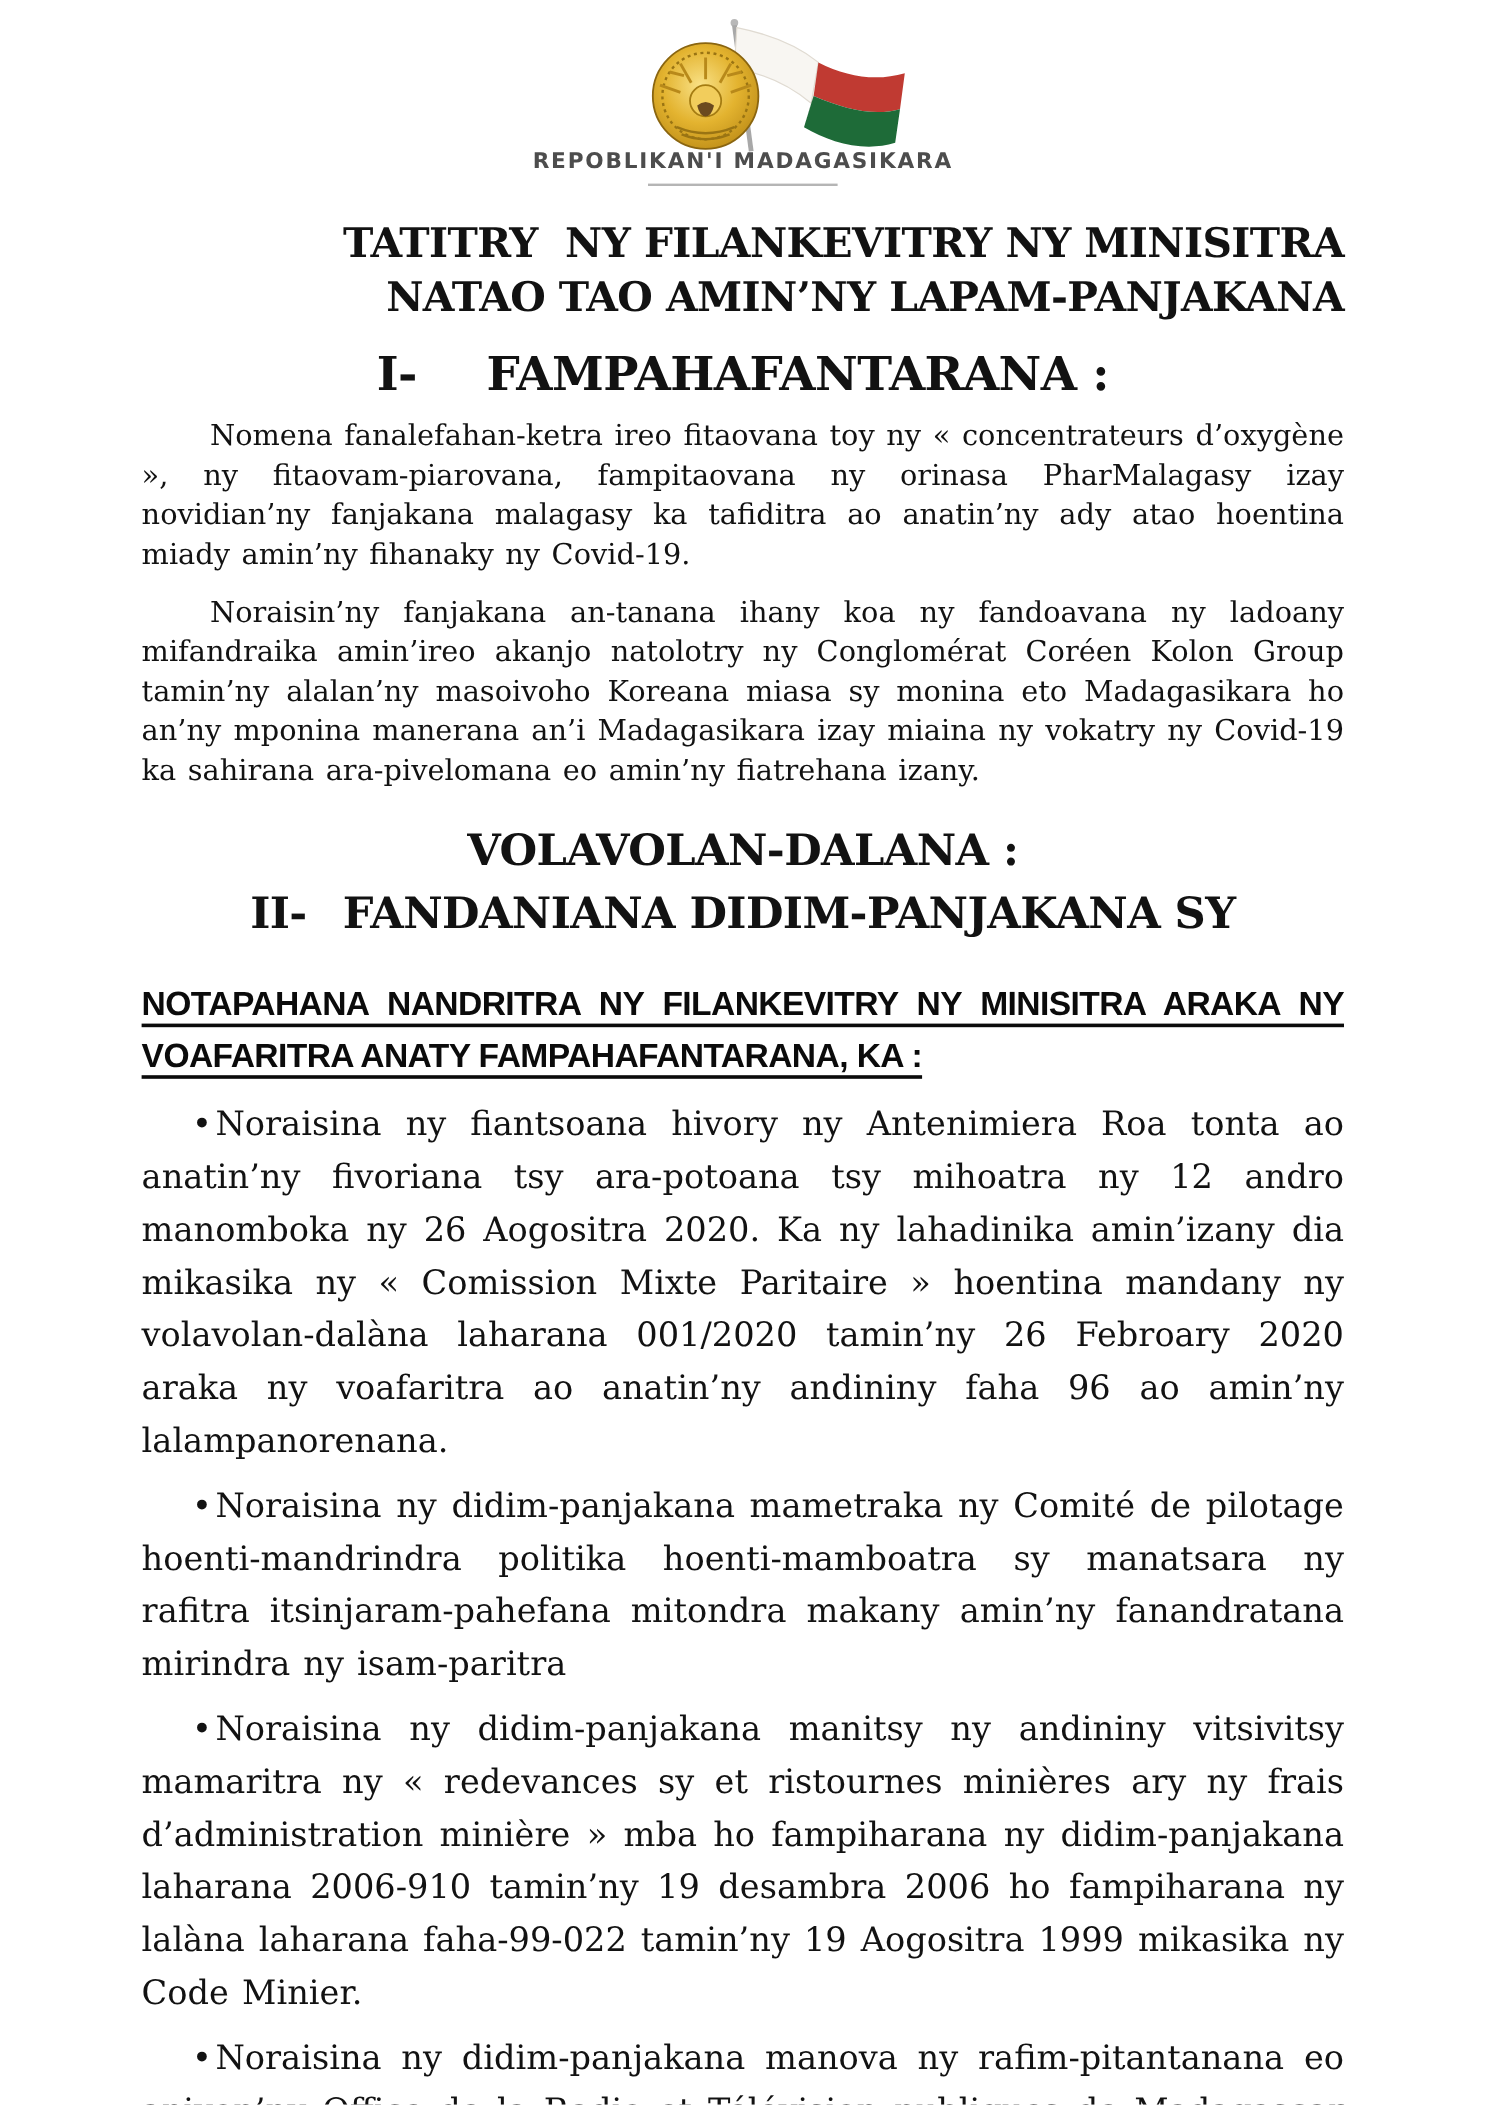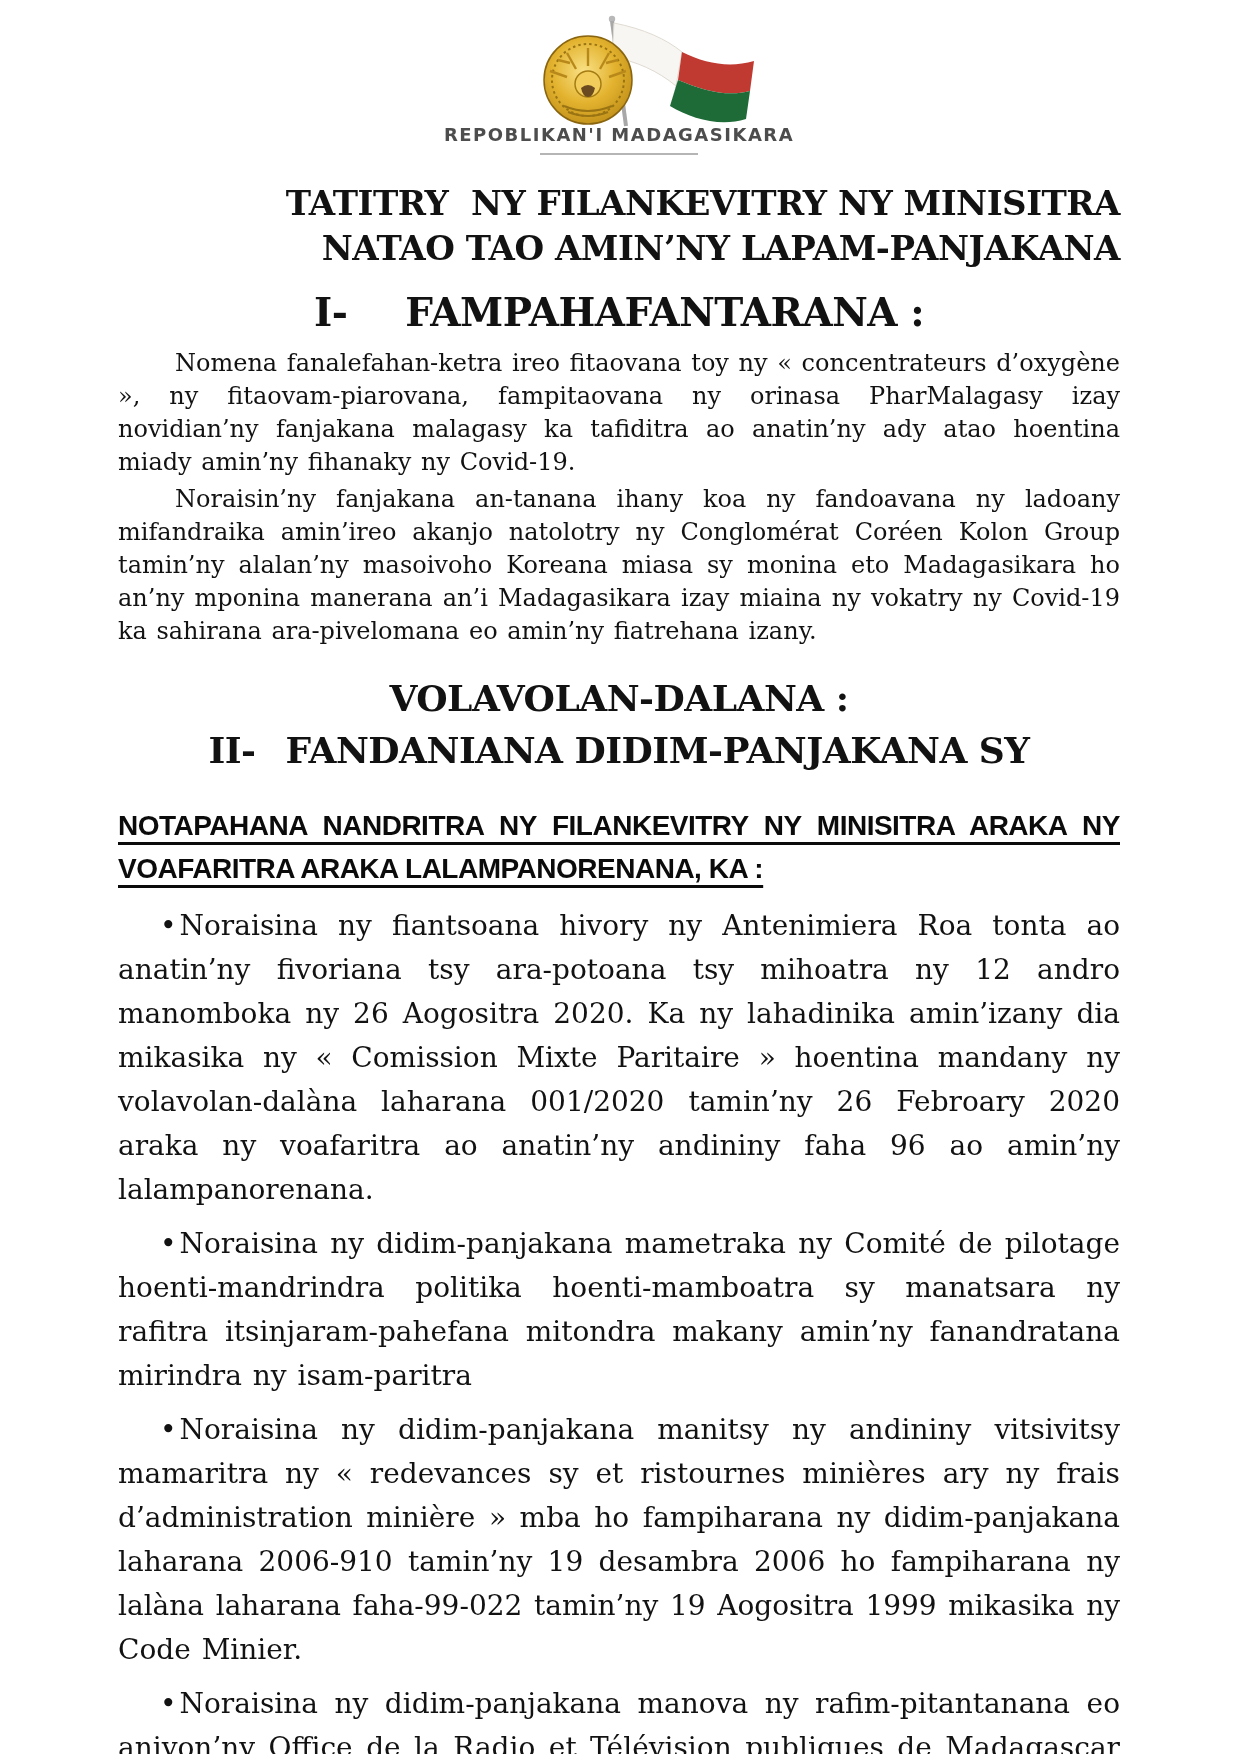--- a/index.html
+++ b/index.html
@@ -56,21 +56,21 @@
   }
 
   
   .para {
     margin: 10px 0 0 0;
     font-size: 24px; line-height: 33px;
     text-align: justify;
     text-indent: 57px;
     word-spacing: 2px;
   }
-  .para + .para { margin-top: 4px; }
+  .para + .para { margin-top: 15px; }
 
   
   .sec2-head {
     margin: 24px 0 0 0;
     text-align: center;
     font-size: 36px; font-weight: bold; line-height: 52px;
     letter-spacing: -0.5px;
   }
   .sec2-head .numeral { margin-right: 30px; }
 
@@ -173,21 +173,21 @@
 
     <h2 class="sec2-head">
       <div>VOLAVOLAN-DALANA :</div>
       <div>
         <span class="numeral">II-</span><span>FANDANIANA DIDIM-PANJAKANA SY</span>
       </div>
     </h2>
 
     <h3 class="subhead">
       <div class="subhead-l1">NOTAPAHANA NANDRITRA NY FILANKEVITRY NY MINISITRA ARAKA NY</div>
-      <div class="subhead-l2">VOAFARITRA ARAKA LALAMPANORENANA, KA :</div>
+      <div class="subhead-l2">VOAFARITRA ANATY FAMPAHAFANTARANA, KA :</div>
     </h3>
 
     <div class="bullets">
       <p class="bullet-item">
         <span class="bullet-marker">•</span><span>Noraisina ny fiantsoana hivory ny Antenimiera Roa tonta ao anatin’ny fivoriana tsy ara-potoana tsy mihoatra ny 12 andro manomboka ny 26 Aogositra 2020.  Ka ny lahadinika amin’izany dia mikasika ny « Comission Mixte Paritaire » hoentina mandany ny volavolan-dalàna laharana 001/2020 tamin’ny 26 Febroary 2020 araka ny voafaritra ao anatin’ny andininy faha 96 ao amin’ny lalampanorenana.</span>
       </p>
       <p class="bullet-item">
         <span class="bullet-marker">•</span><span>Noraisina ny didim-panjakana mametraka ny Comité de pilotage hoenti-mandrindra politika hoenti-mamboatra sy manatsara ny rafitra itsinjaram-pahefana mitondra makany amin’ny fanandratana mirindra ny isam-paritra</span>
       </p>
       <p class="bullet-item">

